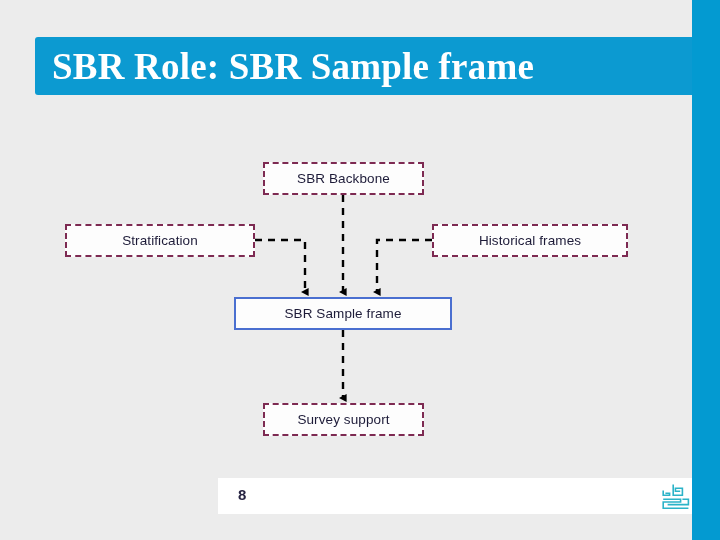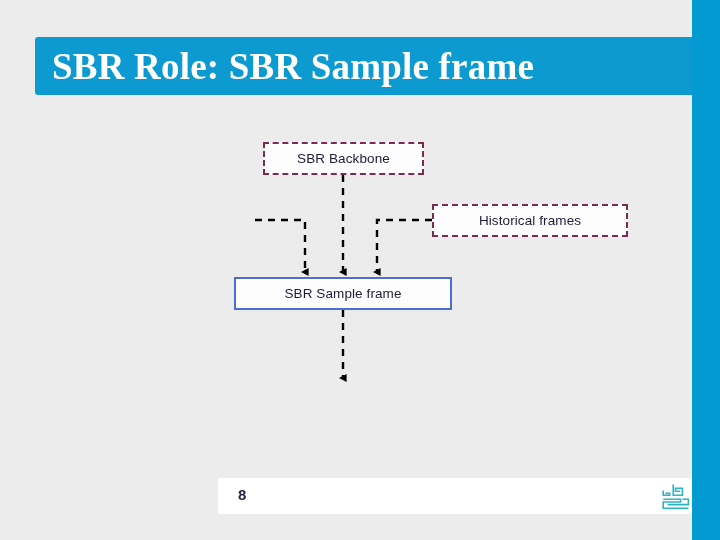--- a/index.html
+++ b/index.html
@@ -58,21 +58,21 @@
     font-size: 37px;
     font-weight: bold;
     letter-spacing: 0.2px;
     white-space: nowrap;
   }
 
   
   #diagram {
     position: absolute;
     left: 0;
-    top: 92px;
+    top: 112px;
     width: 585px;
     height: 370px;
   }
   .node {
     position: absolute;
     box-sizing: border-box;
     background: #fdfdfd;
     display: flex;
     align-items: center;
     justify-content: center;
@@ -156,25 +156,27 @@
 
       <path d="M255,128 L305,128 L305,180" stroke="#000000" stroke-width="2.4" fill="none" stroke-dasharray="7,6" marker-end="url(#arrowhead)"></path>
 
       <path d="M432,128 L377,128 L377,180" stroke="#000000" stroke-width="2.4" fill="none" stroke-dasharray="7,6" marker-end="url(#arrowhead)"></path>
 
       <path d="M343,218 L343,286" stroke="#000000" stroke-width="2.4" fill="none" stroke-dasharray="7,6" marker-end="url(#arrowhead)"></path>
     </svg>
 
     <div id="node-backbone" class="node dashed">SBR Backbone</div>
 
+    <div id="node-stratification" class="node dashed">Stratification</div>
 
     <div id="node-historical" class="node dashed">Historical frames</div>
 
     <div id="node-sampleframe" class="node solid">SBR Sample frame</div>
 
+    <div id="node-survey" class="node dashed">Survey support</div>
 
   </div>
 
   <div id="footer-strip"></div>
 
   <div id="page-number">8</div>
 
   <svg id="cbs-logo" viewBox="0 0 32 32">
     <g fill="none" stroke="#2bb3c8" stroke-width="1.6">
       <path d="M3.2,10.4 L3.2,15.2 L9.6,15.2 L9.6,13.2 L5.4,13.2"></path>

